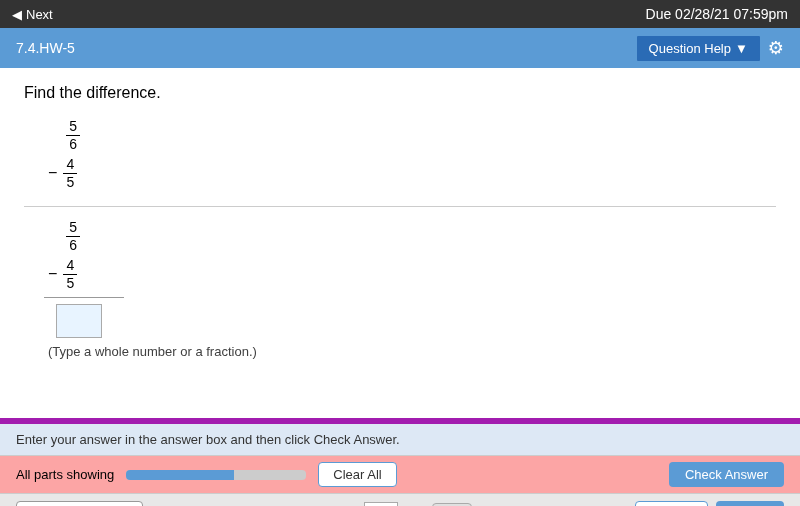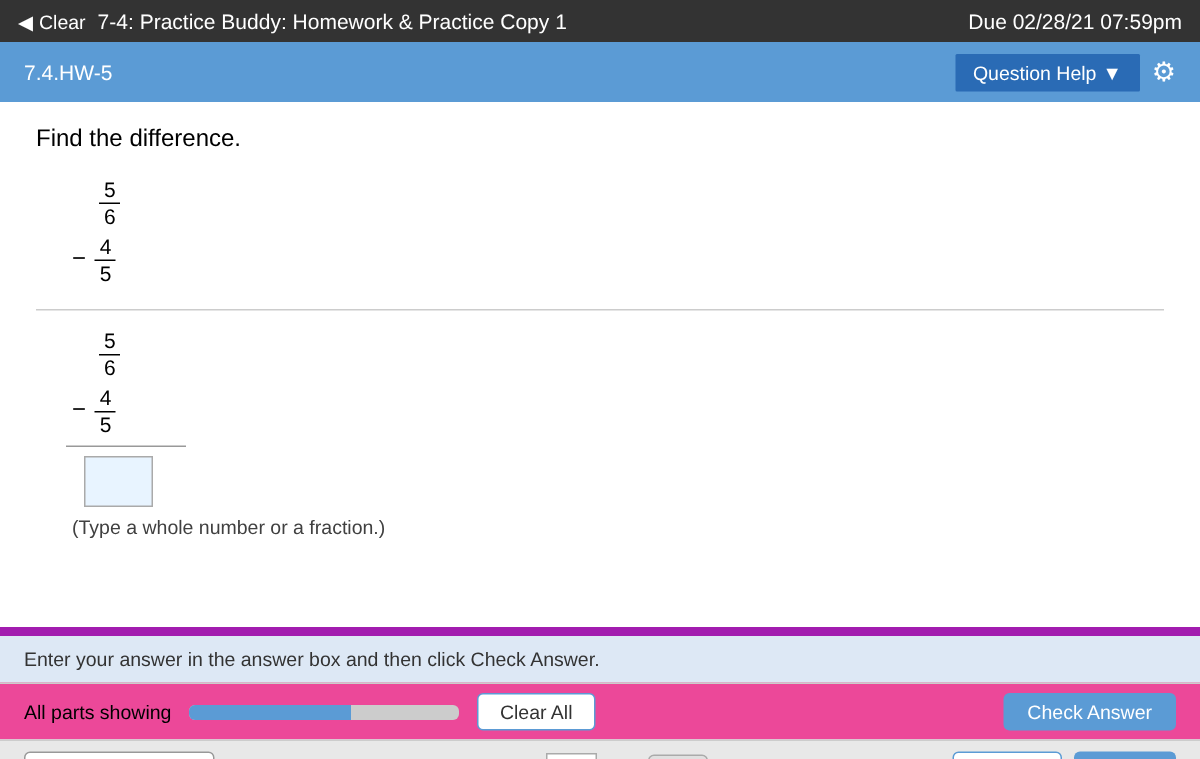--- a/index.html
+++ b/index.html
@@ -84,21 +84,21 @@
 
     
     .instruction-bar {
       background: #dde8f5;
       border-top: 6px solid #a21caf;
       padding: 8px 16px;
       font-size: 13px;
       color: #333;
     }
     .parts-bar {
-      background: #ec4899;
+      background: #fca5a5;
       border-top: 1px solid #ccc;
       padding: 6px 16px;
       display: flex;
       align-items: center;
       gap: 12px;
       height: 38px;
     }
     .parts-label { font-size: 13px; white-space: nowrap; }
     .progress-bar-container {
       flex: 1;
@@ -196,23 +196,22 @@
       width: 80px;
     }
   </style>
 </head>
 <body>
 
 <div class="top-bar">
   <div class="top-bar-left">
     <button class="exit-btn">
       <span>◀</span>
-      <span>Clear</span>
+      <span>Next</span>
     </button>
-    <span>7-4: Practice Buddy: Homework &amp; Practice Copy 1</span>
   </div>
   <div class="top-bar-right">Due 02/28/21 07:59pm</div>
 </div>
 
 <div class="header">
   <span class="question-id">7.4.HW-5</span>
   <div class="header-right">
     <button class="question-help-btn">
       <span>Question Help</span>
       <span>▼</span>

